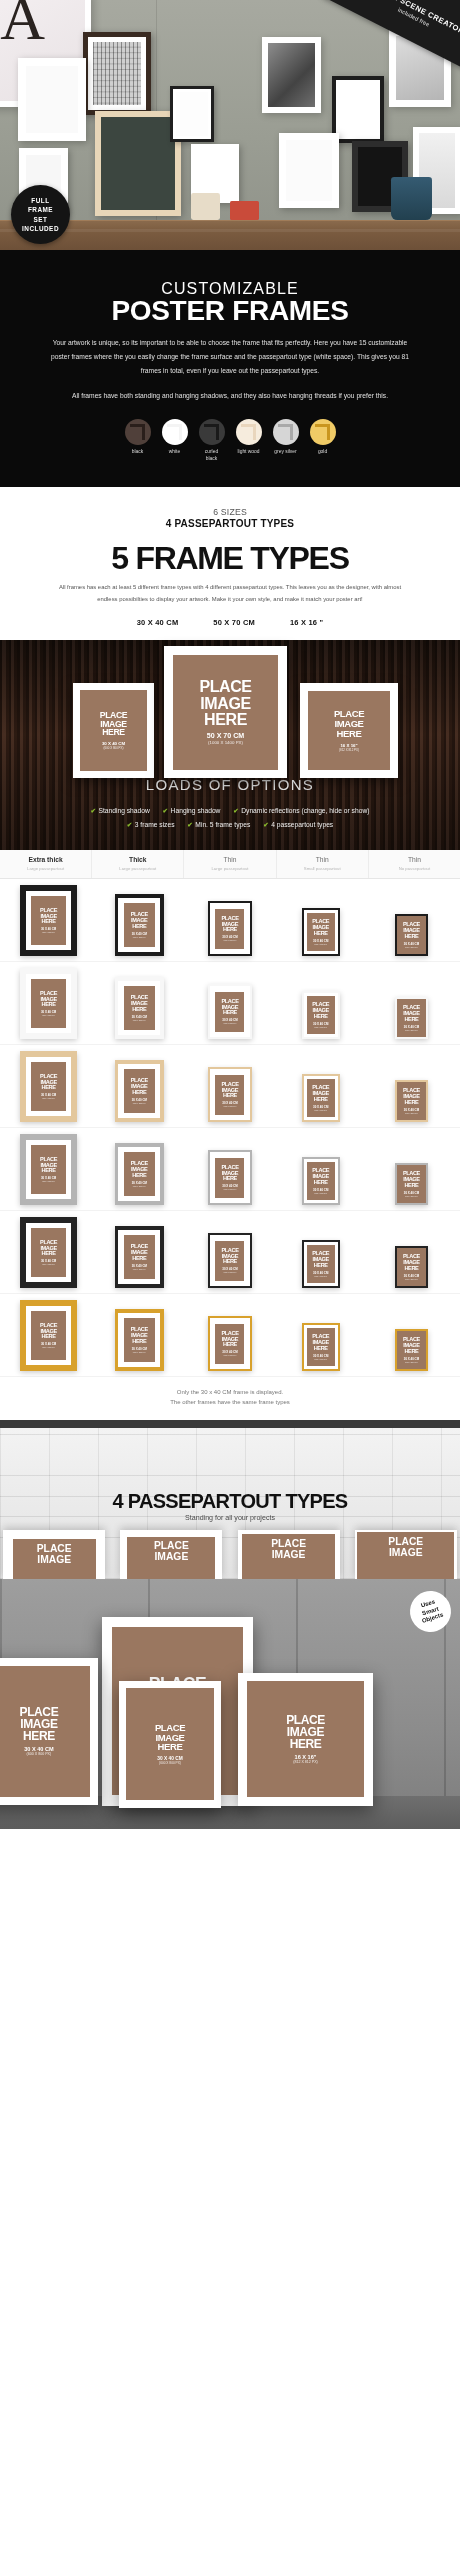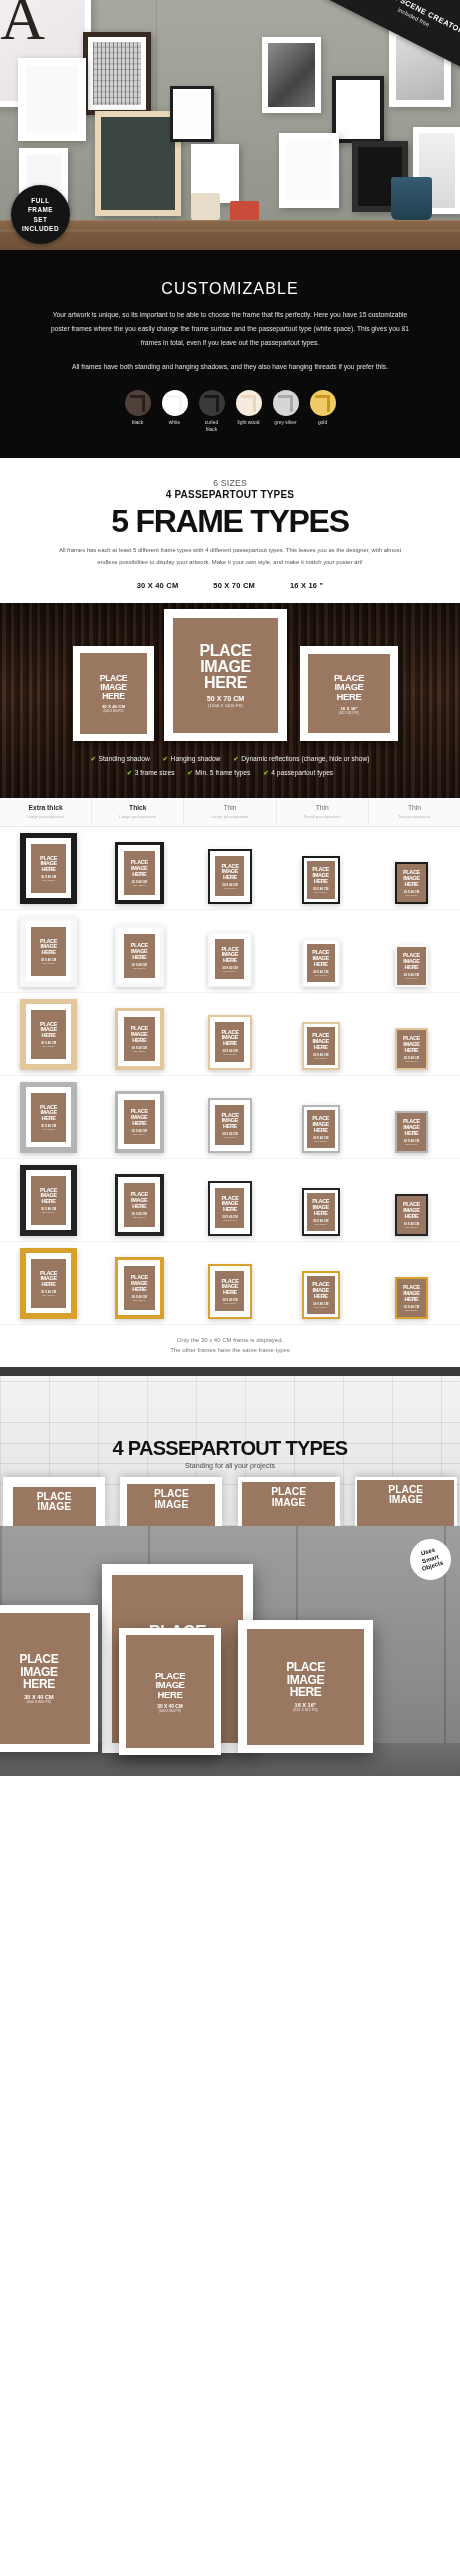--- a/index.html
+++ b/index.html
@@ -90,21 +90,21 @@
   .swatches { display:flex; justify-content:center; gap:11px; margin-top:16px; }
   .sw { width:26px; text-align:center; }
   .sw .dot { width:26px;height:26px;border-radius:50%; position:relative; overflow:hidden; }
   .sw .dot i { position:absolute; left:5.6px; top:4.8px; width:15px; height:16.7px; border-style:solid; border-width:3.2px 3.2px 0 0; display:block; }
   .sw .nm { font-size:4.9px; margin-top:4px; line-height:1.4; color:#dcdcdc; }
 
   
   .sec-white { background:#fff; color:#111; text-align:center; padding:20.6px 37px 12.7px; }
   .sec-white .t1 { font-size:8.7px; color:#555; letter-spacing:0.2px; }
   .sec-white .t2 { font-size:10px; font-weight:bold; letter-spacing:0.2px; margin-top:0.8px; }
-  .sec-white .t3 { font-size:32px; font-weight:bold; letter-spacing:-1.3px; line-height:1; margin-top:5px; }
+  .sec-white .t3 { font-size:32px; font-weight:bold; letter-spacing:-1.3px; line-height:1; margin-top:13px; }
   .sec-white .p { font-size:5.9px; line-height:2; color:#555; margin-top:8px; padding:0 11px; }
   .sizerow { display:flex; justify-content:center; gap:35px; margin-top:12.7px; font-size:7.5px; font-weight:bold; letter-spacing:0.2px; }
 
   
   .sec-wood {
     position:relative; background:#2b1a12;
     background-image:
       repeating-linear-gradient(90deg, rgba(0,0,0,.45) 0 2.4px, rgba(255,255,255,.03) 2.4px 5.6px, rgba(0,0,0,.3) 5.6px 8.7px),
       linear-gradient(180deg,#1d120c,#40261a 45%,#23150e);
     padding: 19px 0 17.5px; text-align:center; color:#fff;
@@ -257,20 +257,21 @@
     </div>
 
     <div class="corner-banner">
       <div class="cb1">FRAME SCENE CREATOR</div>
       <div class="cb2">included free</div>
     </div>
   </div>
 
   <div class="sec-black">
     <div class="k1">CUSTOMIZABLE</div>
+    <div class="k2">POSTER FRAMES</div>
     <div class="para">Your artwork is unique, so its important to be able to choose the frame that fits perfectly. Here you have 15 customizable poster frames where the you easily change the frame surface and the passepartout type (white space). This gives you 81 frames in total, even if you leave out the passepartout types.</div>
     <div class="para para2">All frames have both standing and hanging shadows, and they also have hanging threads if you prefer this.</div>
     <div class="swatches" id="swatches">
         <div class="sw">
           <div class="dot" style="background:#50403a">
             <i style="border-color:#2a1f1b"></i>
           </div>
           <div class="nm">black</div>
         </div>
         <div class="sw">
@@ -341,20 +342,21 @@
         <div class="wfr" style="left: 300px; top: 24px; width: 98px; height: 95px;">
           <div class="inner" style="left:8px;right:8px;top:8px;bottom:8px;">
             <div class="ph" style="font-size:9.5px">PLACE</div>
             <div class="ph" style="font-size:9.5px">IMAGE</div>
             <div class="ph" style="font-size:9.5px">HERE</div>
             <div class="ph-sz" style="font-size:4.4px">16 X 16"</div>
             <div class="ph-px" style="font-size:2.9px">(812 X 812 PX)</div>
           </div>
         </div>
       </div>
+    <div class="wood-s">LOADS OF OPTIONS</div>
     <div class="checks" id="checks">
         <div><span><i style="color: rgb(138, 186, 46);">✔</i>Standing shadow</span><span><i style="color: rgb(138, 186, 46);">✔</i>Hanging shadow</span><span><i style="color: rgb(138, 186, 46);">✔</i>Dynamic reflections (change, hide or show)</span></div>
         <div><span><i style="color: rgb(138, 186, 46);">✔</i>3 frame sizes</span><span><i style="color: rgb(138, 186, 46);">✔</i>Min. 5 frame types</span><span><i style="color: rgb(138, 186, 46);">✔</i>4 passepartout types</span></div>
       </div>
   </div>
 
   <div class="grid-head" id="gridhead">
       <div class="gh">
         <div class="a">Extra thick</div>
         <div class="b">Large passepartout</div>

